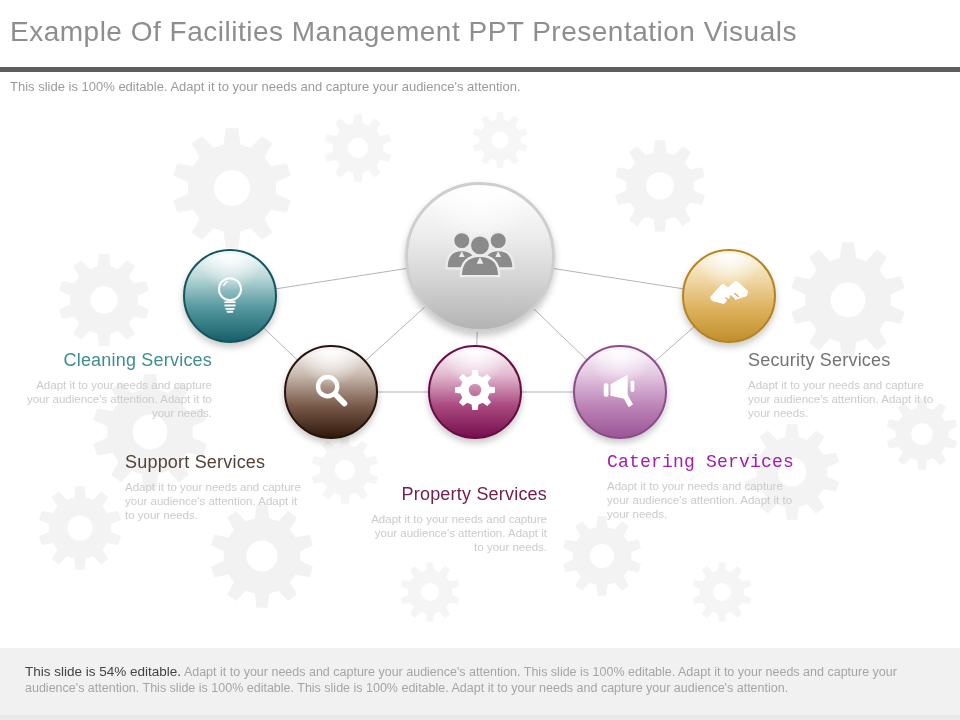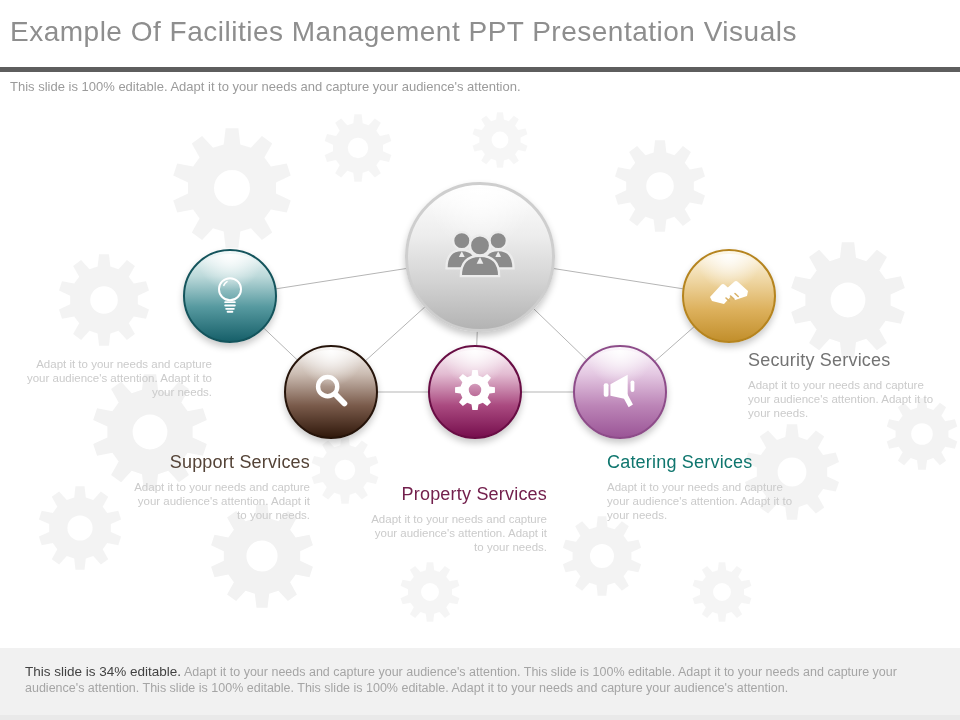--- a/index.html
+++ b/index.html
@@ -34,21 +34,21 @@
         background:linear-gradient(180deg,#fdf8fb 0%,#e3bcd2 30%,#aa4a80 65%,#770f4e 100%);}
   .c-purple{left:573px;top:345px;width:90px;height:90px;border:2px solid #8d4c89;
         background:linear-gradient(180deg,#fcf7fc 0%,#e4c8e2 30%,#bc85b7 65%,#9b5697 100%);}
   .c-gold{left:682px;top:249px;width:90px;height:90px;border:2px solid #b5841f;
         background:linear-gradient(180deg,#fdf8ea 0%,#f0d9a8 30%,#ddb15d 65%,#c28f2c 100%);}
   
   .svc-label{position:absolute;z-index:2;}
   .svc-label h3{margin:0;font-size:18px;font-weight:400;letter-spacing:0.2px;}
   .svc-label p{margin:7px 0 0 0;font-size:11.5px;line-height:14px;color:#cbcbcb;}
   .lbl-cleaning{right:748px;top:350px;width:195px;text-align:right;}
-  .lbl-support{right:650px;top:452px;width:185px;text-align:right;}
+  .lbl-support{right:650px;top:452px;width:185px;text-align:left;}
   .lbl-property{left:367px;top:484px;width:180px;text-align:right;}
   .lbl-catering{left:607px;top:452px;width:190px;text-align:left;}
   .lbl-security{left:748px;top:350px;width:190px;text-align:left;}
   
   .footer{
     position:absolute;left:0;top:648px;width:960px;height:72px;background:#f1f1f1;z-index:3;
     box-sizing:border-box;padding:16px 25px 0 25px;border-bottom:5px solid #e9e9e9;
   }
   .footer-text{font-size:12.5px;line-height:15.5px;color:#a5a5a5;}
   .footer-lead{font-size:13.5px;color:#424242;}
@@ -158,36 +158,37 @@
         <g fill="#ffffff">
           <path d="M5 27 L16 15 q2 -2 4 0 l9 8 -10 11 -12 -3 z"></path>
           <path d="M43 21 L33 12 q-2 -2 -4 0 l-9 8 10 10 12 -4 z"></path>
         </g>
         <path d="M21 28 l3.4 3.2 M25.5 26 l3.4 3.2 M30 23.5 l3.2 3" stroke="#d9b268" stroke-width="1.6" fill="none" stroke-linecap="round"></path>
       </svg>
     </span>
   </div>
 
   <div class="svc-label lbl-cleaning">
+    <h3 style="color: rgb(63, 141, 145);">Cleaning Services</h3>
     <p>Adapt it to your needs and capture your audience's attention. Adapt it to your needs.</p>
   </div>
   <div class="svc-label lbl-support">
     <h3 style="color: rgb(84, 67, 55);">Support Services</h3>
     <p>Adapt it to your needs and capture your audience's attention. Adapt it to your needs.</p>
   </div>
   <div class="svc-label lbl-property">
     <h3 style="color: rgb(115, 32, 77);">Property Services</h3>
     <p>Adapt it to your needs and capture your audience's attention. Adapt it to your needs.</p>
   </div>
   <div class="svc-label lbl-catering">
-    <h3 style="color: #0f766e;">Catering Services</h3>
+    <h3 style="color: #a21caf; font-family: Liberation Mono, monospace;">Catering Services</h3>
     <p>Adapt it to your needs and capture your audience's attention. Adapt it to your needs.</p>
   </div>
   <div class="svc-label lbl-security">
     <h3 style="color: #737373;">Security Services</h3>
     <p>Adapt it to your needs and capture your audience's attention. Adapt it to your needs.</p>
   </div>
 
   <div class="footer">
-    <div class="footer-text"><span class="footer-lead">This slide is 34% editable.</span><span> Adapt it to your needs and capture your audience's attention. This slide is 100% editable. Adapt it to your needs and capture your audience's attention. This slide is 100% editable. This slide is 100% editable. Adapt it to your needs and capture your audience's attention.</span></div>
+    <div class="footer-text"><span class="footer-lead">This slide is 54% editable.</span><span> Adapt it to your needs and capture your audience's attention. This slide is 100% editable. Adapt it to your needs and capture your audience's attention. This slide is 100% editable. This slide is 100% editable. Adapt it to your needs and capture your audience's attention.</span></div>
   </div>
 
 </div>
 
 </body></html>

